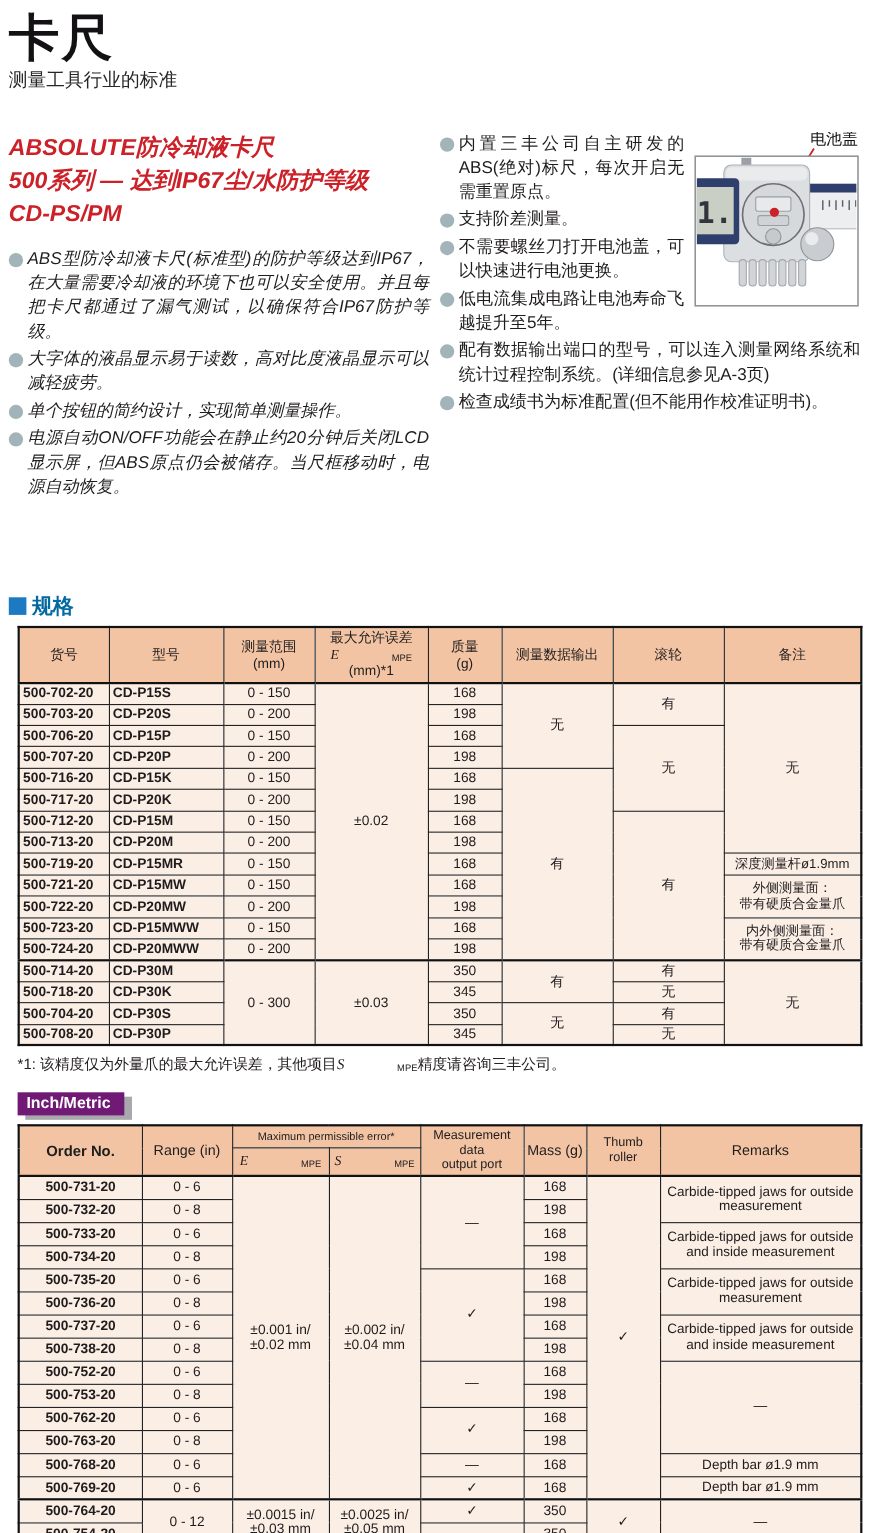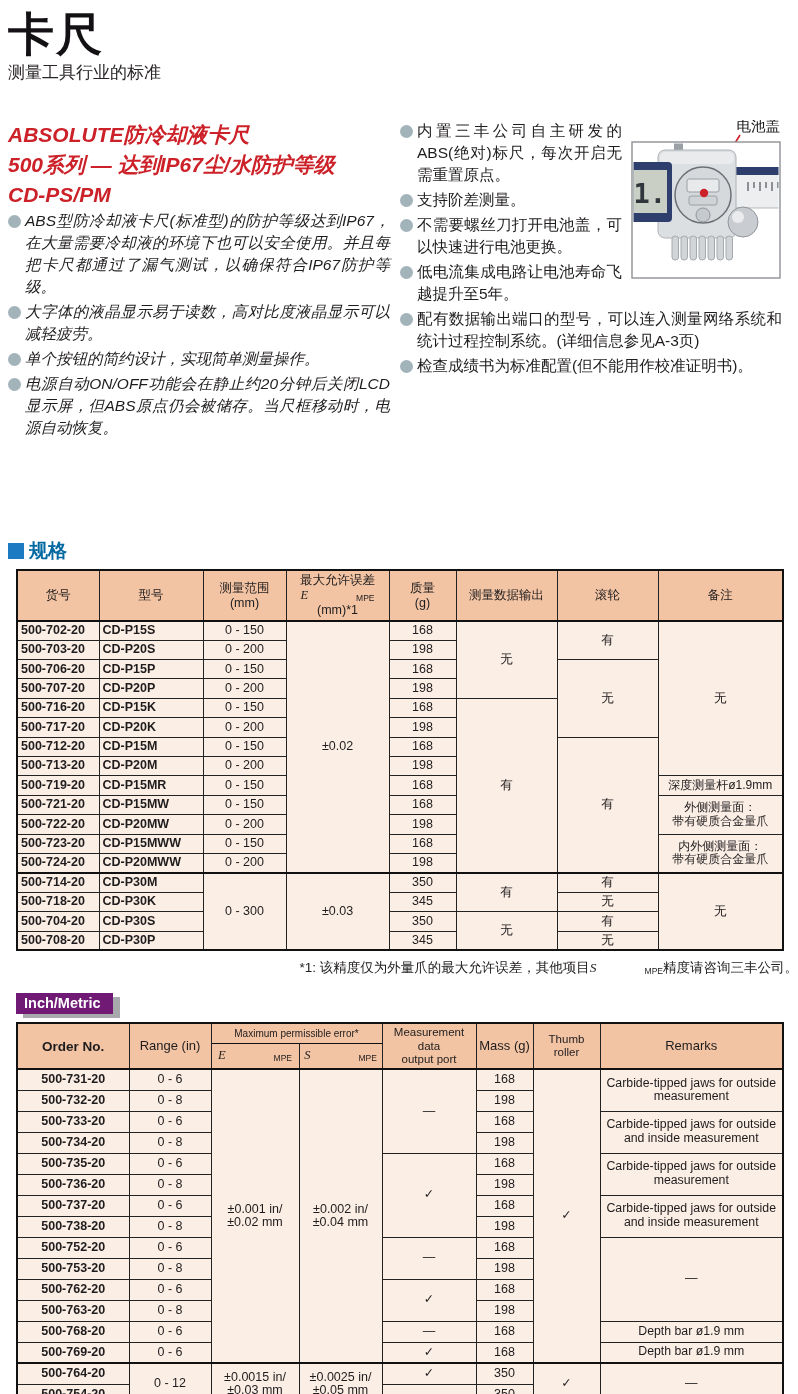--- a/index.html
+++ b/index.html
@@ -16,21 +16,21 @@
   .title-block { padding-left: 8px; }
   .page-title { font-size: 46px; font-weight: bold; line-height: 1.05; letter-spacing: 2px; color: #141114; }
   .page-subtitle { font-size: 17px; margin-top: 3px; color: #2a2627; }
 
   
   .features { display: flex; margin-top: 36px; height: 404px; overflow: hidden; }
   .col-left { width: 390px; padding-left: 8px; font-style: italic; }
   .col-right { width: 392px; padding-left: 10px; }
   .red-heading { color: #cc2128; font-weight: bold; font-size: 21px; line-height: 1.43; }
   ul.feat { list-style: none; }
-  .col-left ul.feat { }
+  .col-left ul.feat { margin-top: 15px; }
   ul.feat li { position: relative; padding-left: 17px; font-size: 15.5px; line-height: 1.42; margin-bottom: 3px; text-align: justify; }
   ul.feat li .dot {
     position: absolute; left: 0; top: 4.5px;
     width: 13px; height: 13px; border-radius: 50%;
     background: #a2b4ba;
   }
   
   .caliper-fig { float: right; width: 152px; height: 164px; margin: -4px 0 4px 8px; }
 
   
@@ -57,21 +57,21 @@
   td.cl { text-align: left; }
   td.b { font-weight: bold; }
   .pre { white-space: pre-line; }
   tr.grp td { border-top: 2.2px solid #111; }
   td.rem { font-size: 12px; text-align: center; line-height: 1.12; }
   .t2 td.rem { font-size: 12.3px; }
   sub.mpe { font-size: 8.5px; vertical-align: -2px; letter-spacing: 0; margin-left: 48px; }
   .ital { font-style: italic; font-family: "Liberation Serif", serif; }
 
   
-  .footnote { font-size: 13.5px; margin: 8px 0 0 16px; color: #242021; text-align: right; }
+  .footnote { font-size: 13.5px; margin: 8px 0 0 16px; color: #242021; }
 </style>
 </head>
 <body>
 
 <div class="page">
 
   <div class="title-block">
     <div class="page-title">卡尺</div>
     <div class="page-subtitle">测量工具行业的标准</div>
   </div>

